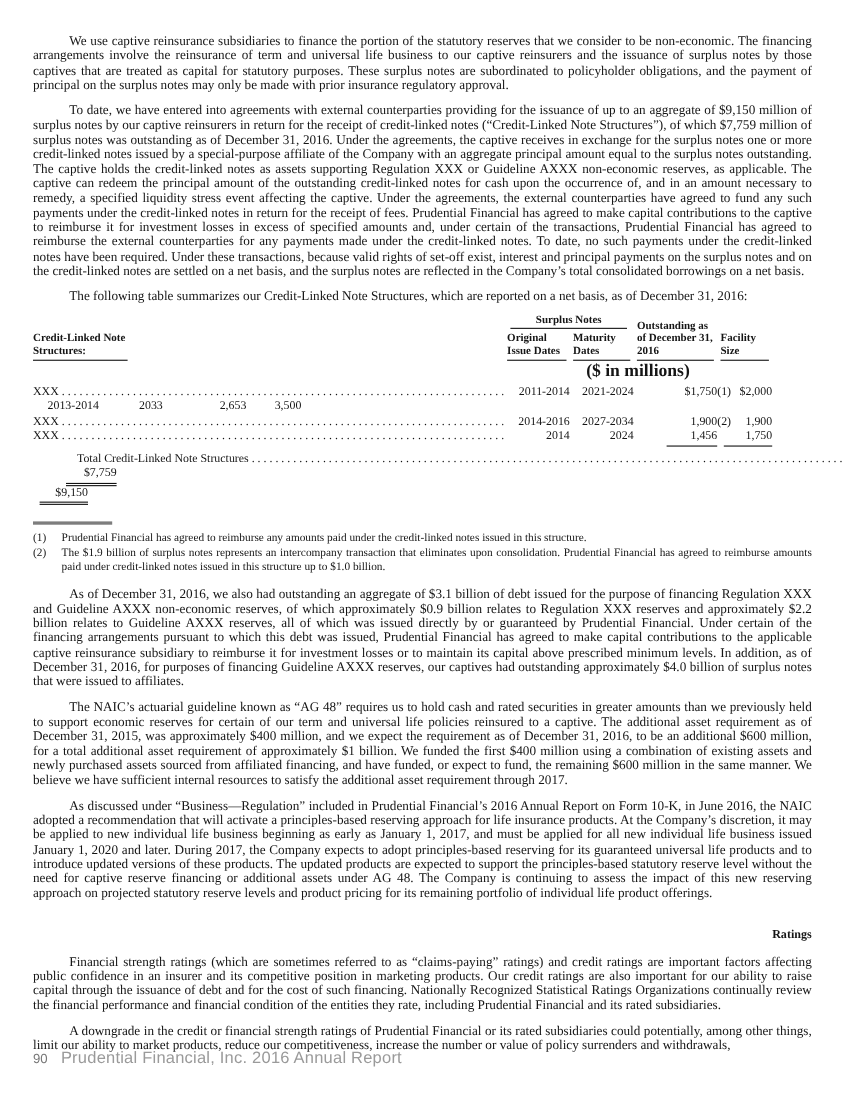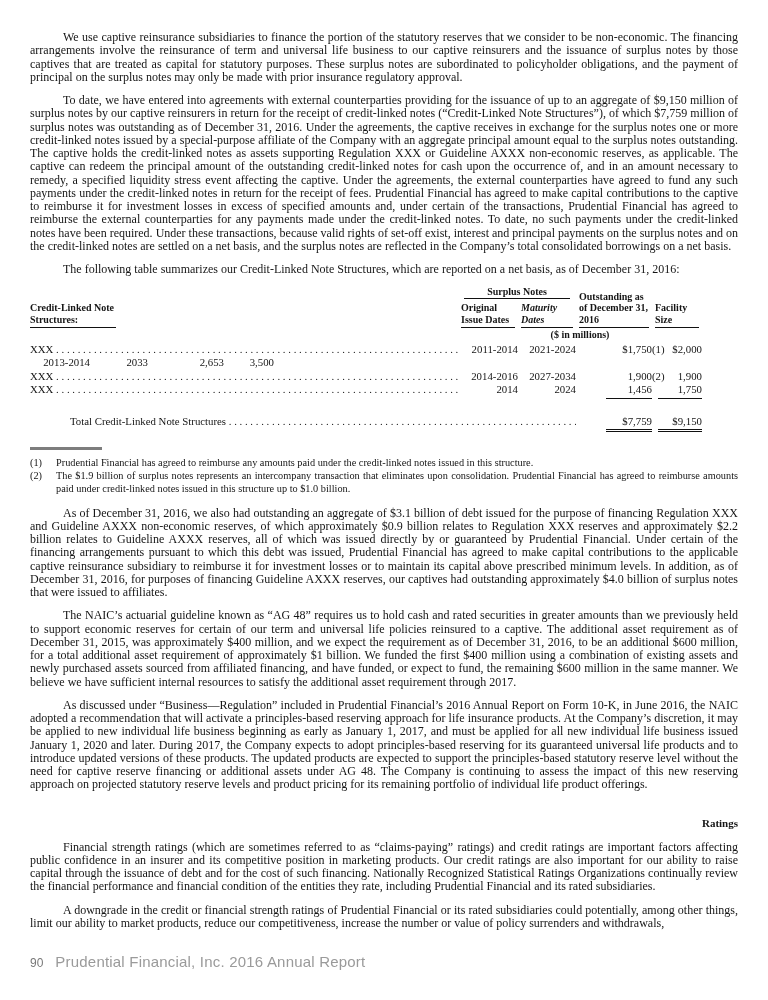--- a/index.html
+++ b/index.html
@@ -21,36 +21,36 @@
   .thead { display:flex; align-items:stretch; font-weight:bold; font-size:10px; line-height:11.2px; }
   .h-label { flex:1 1 auto; display:flex; flex-direction:column; justify-content:flex-end; }
   .h-label-text { width:110px; }
   .h-label-bar { width:86px; border-bottom:1.4px solid #111; margin-top:2px; }
   .h-cols { display:flex; align-items:stretch; margin-right:36px;margin-left:32px; }
   .h-group { display:flex; flex-direction:column; justify-content:flex-end; }
   .h-surplus { text-align:center; border-bottom:1.4px solid #111; padding-bottom:1px; margin:0 6px 3px 6px; }
   .h-sub { display:flex; }
   .h-c { display:flex; flex-direction:column; justify-content:flex-end; }
   .h-c .hl { border-bottom:1.4px solid #111; padding-bottom:2px; margin:0 3px; text-align:left; }
-  .c1w { width:60px; } .c2w { width:58px;font-style:italic; } .c3w { width:76px; } .c4w { width:50px; }
-  .units-row { margin:1px 0 3px 428px; width:244px; text-align:center; font-weight:bold; font-size:10px; }
+  .c1w { width:60px; } .c2w { width:58px; } .c3w { width:76px; } .c4w { width:50px; }
+  .units-row { margin:1px 0 3px 428px; width:244px; text-align:center; font-weight:bold; font-size:16px; }
 
   .t-row { display:flex; align-items:baseline; font-size:10.8px; line-height:13.5px; }
   .row-label { flex:1 1 auto; white-space:nowrap; overflow:hidden; }
   .row-label::after {
     content:" . . . . . . . . . . . . . . . . . . . . . . . . . . . . . . . . . . . . . . . . . . . . . . . . . . . . . . . . . . . . . . . . . . . . . . . . . . . . . . . . . . . . . . . . . . . . . . . . . . . . . . . . . . . . . . . . . . . . . . . . . . . . . . . .";
   }
   .tc { flex:0 0 auto; text-align:right; }
   .tc.c1 { width:60px; } .tc.c2 { width:58px; } .tc.c3 { width:76px; }
   .tc.c4 { width:50px; margin-right:36px; }
   .ref { display:inline-block; width:0; white-space:nowrap; }
   .val { display:inline-block; text-align:right; }
   .uline .val { border-bottom:1.2px solid #111; padding-bottom:1px; }
   .uline .c3 .val { min-width:46px; } .uline .c4 .val { min-width:44px; }
-  .total-row { margin-top:16px; }
+  .total-row { margin-top:5px;flex-direction:column; }
   .total-row .row-label { padding-left:40px; }
   .dbl { border-bottom:3px double #111; padding-bottom:1px; }
   .total-row .c3 .dbl { min-width:46px; } .total-row .c4 .dbl { min-width:44px; }
 
   
   .fn-divider { width:72px; height:2.5px; background:#7d7d7d; margin:15px 0 7px 0; }
   .footnotes { margin-bottom:11px; }
   .footnote { display:flex; font-size:10.3px; line-height:12.9px; }
   .fn-num { flex:0 0 26px; }
   .fn-text { flex:1; text-align:justify; }

